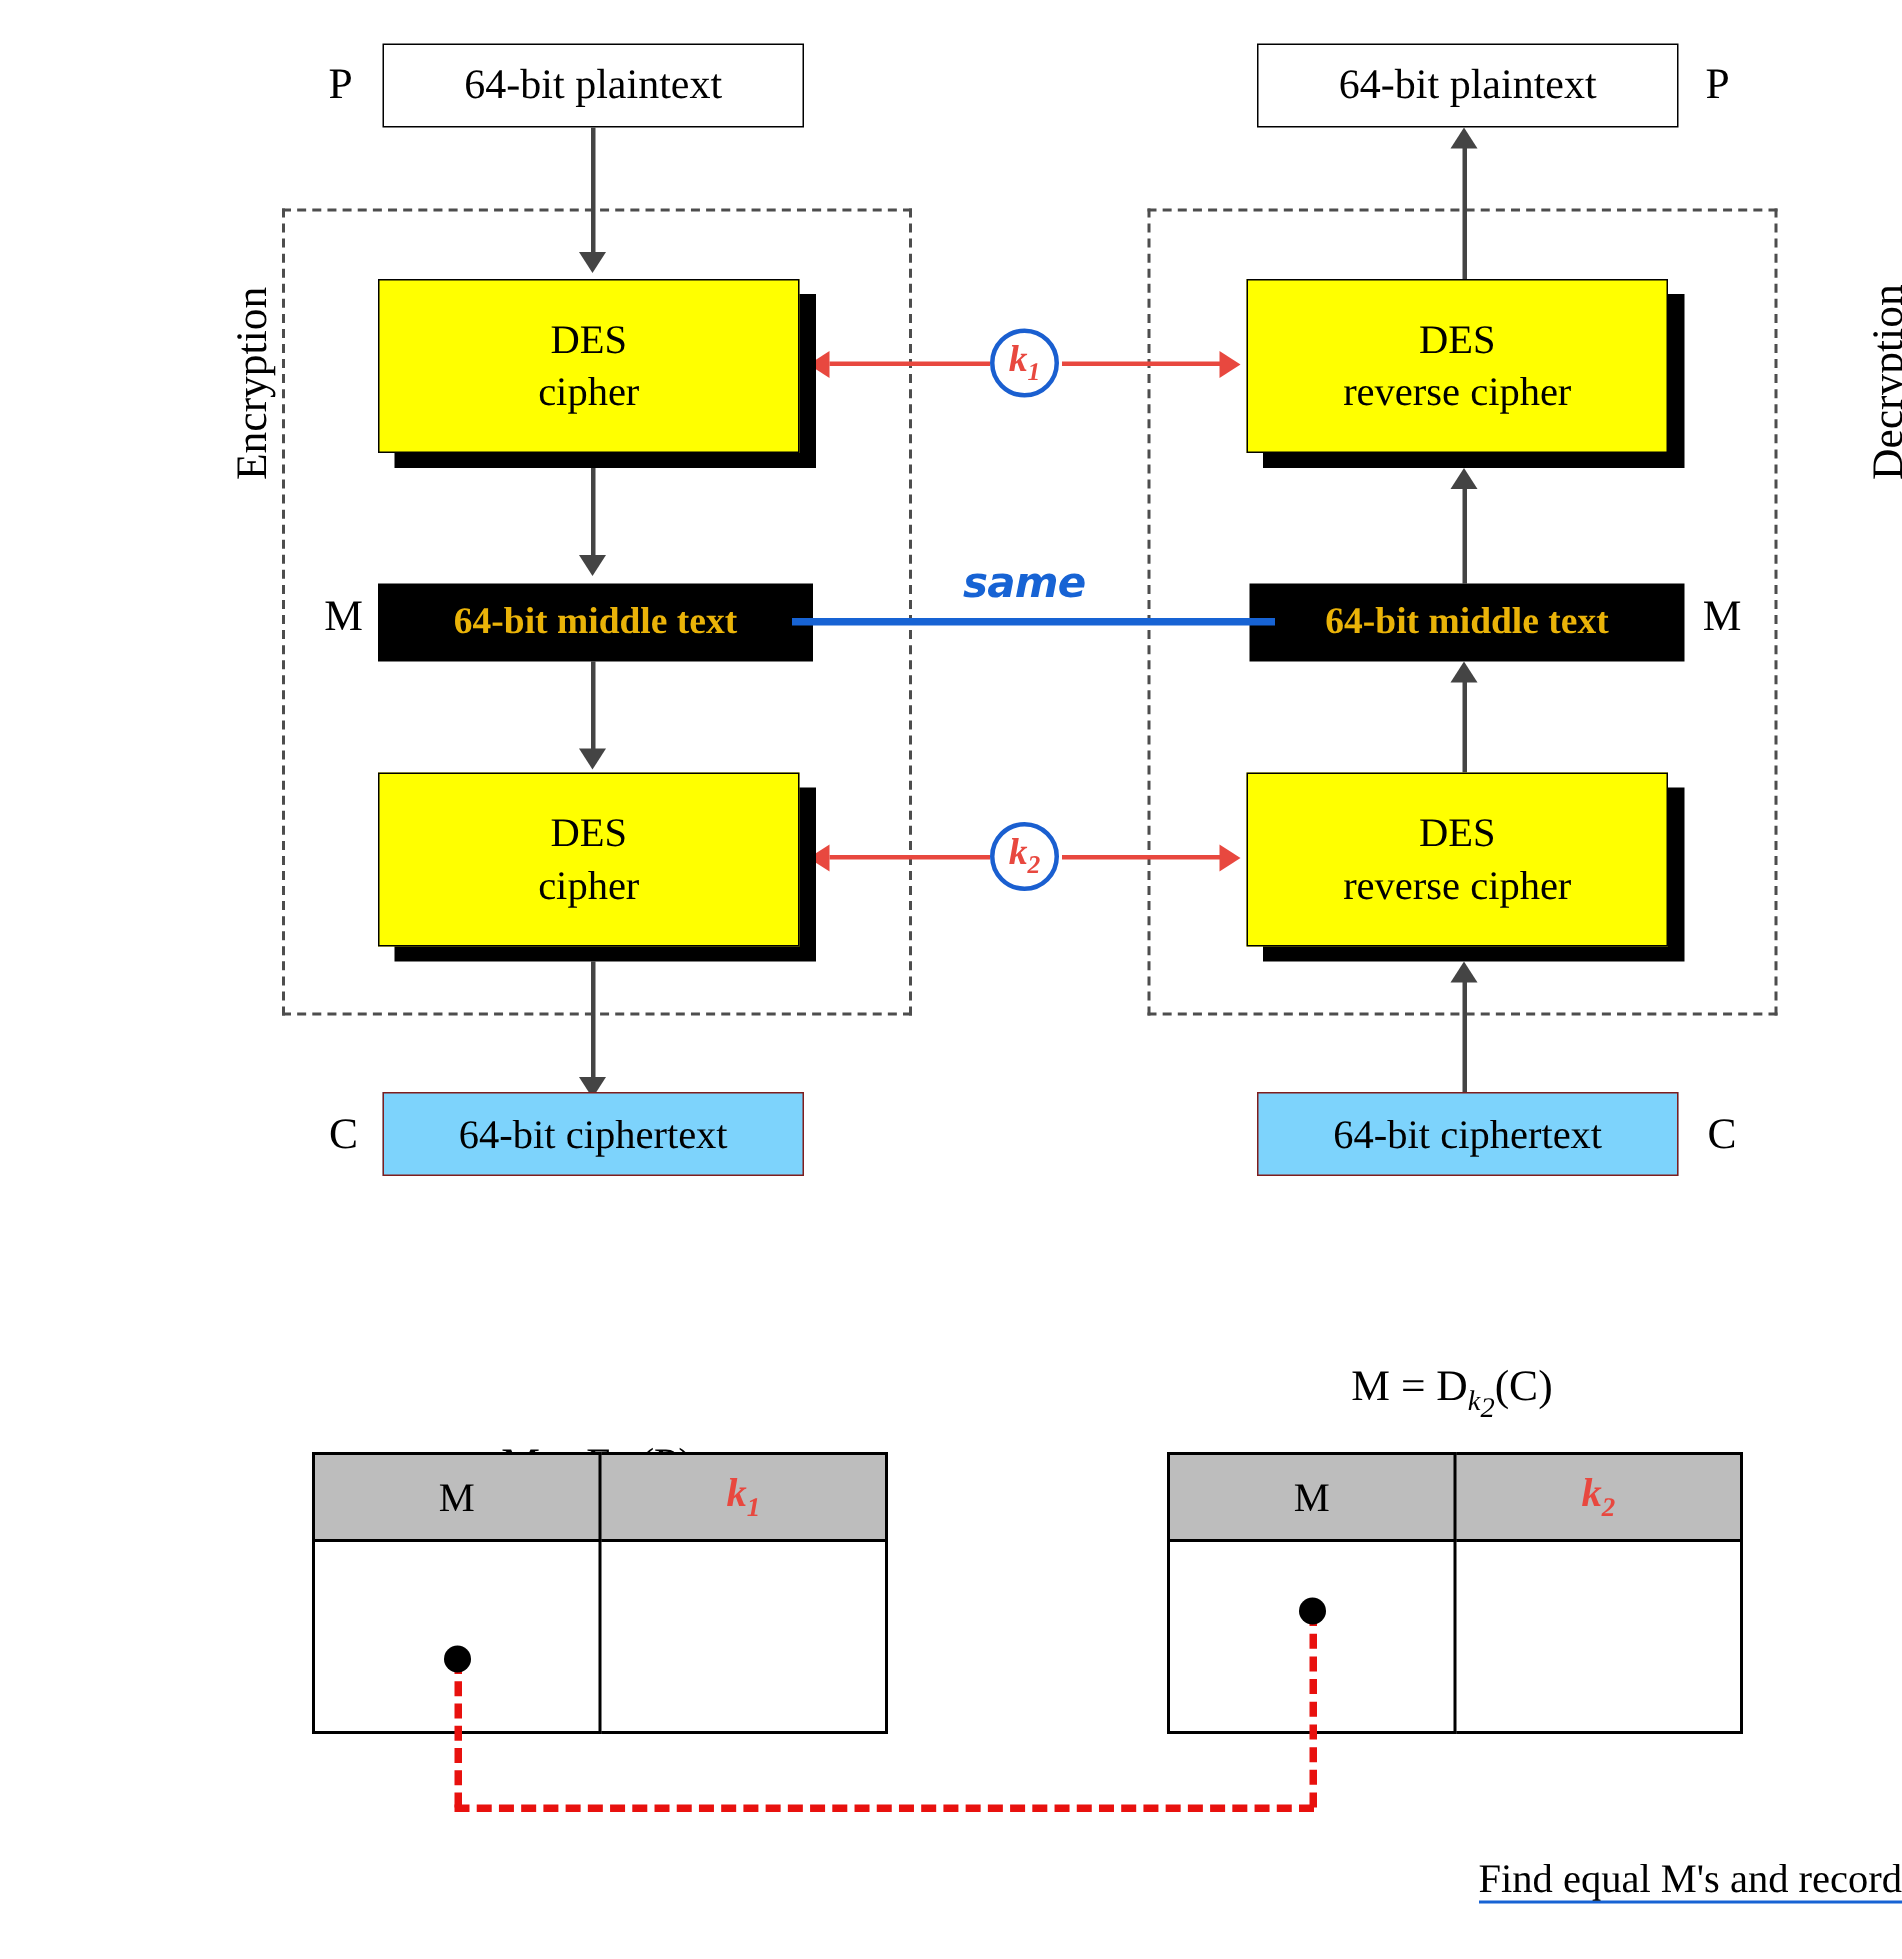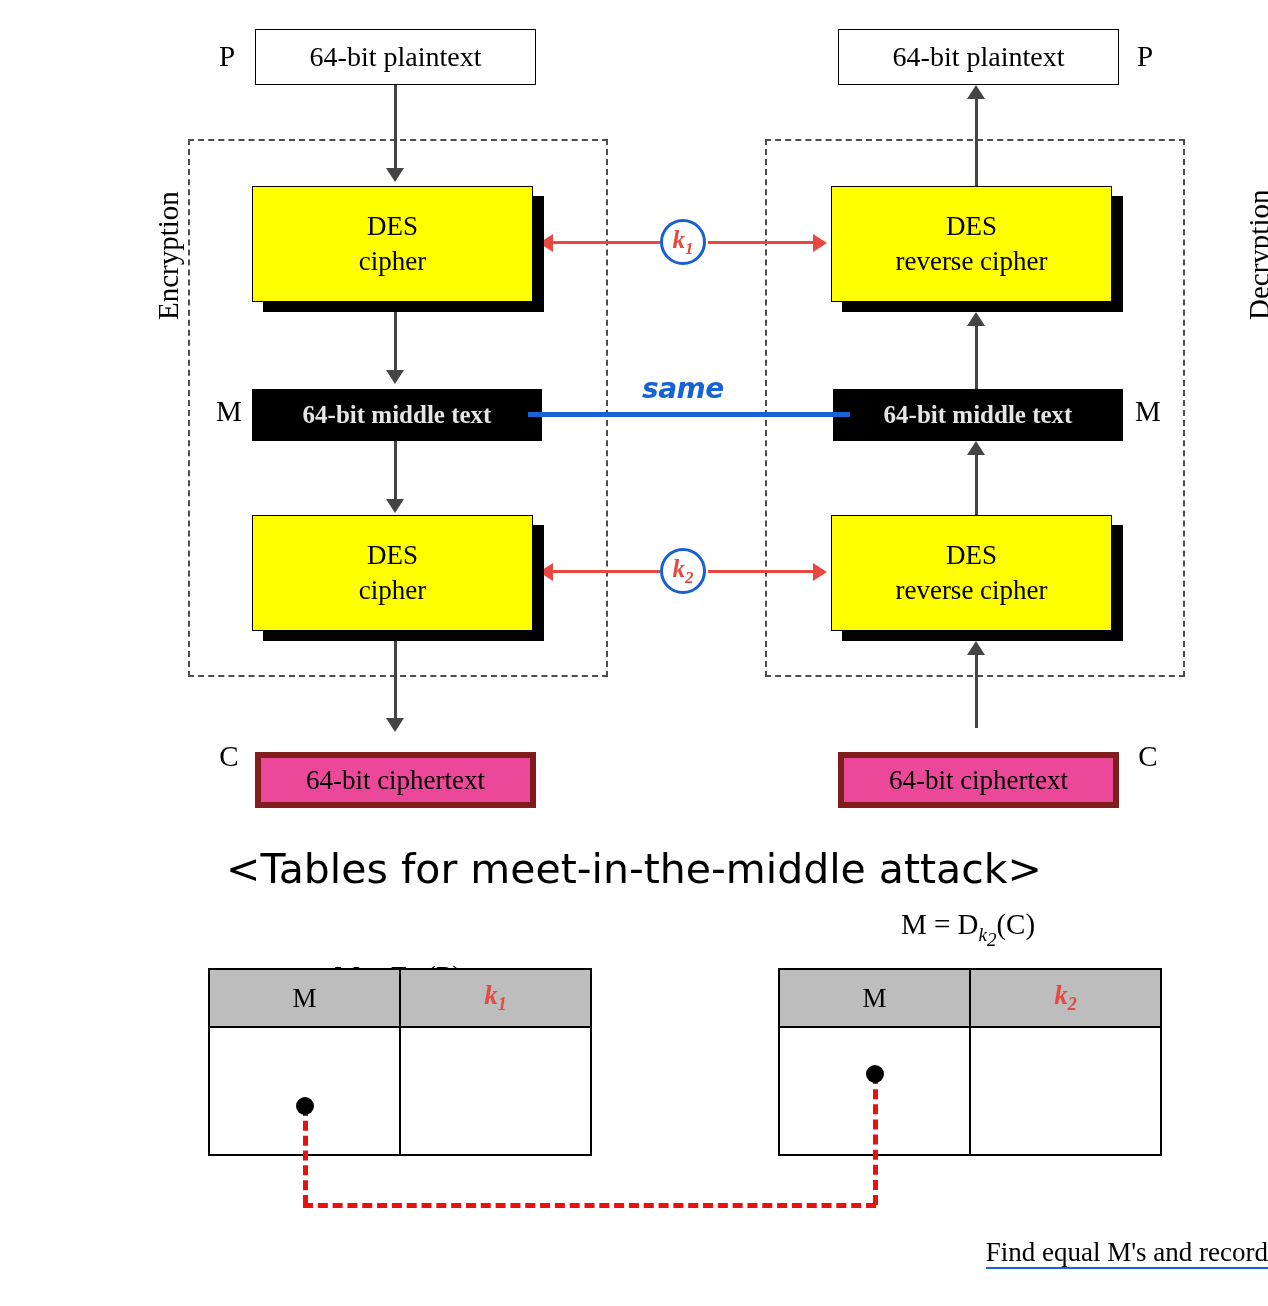--- a/index.html
+++ b/index.html
@@ -30,28 +30,27 @@
   .plainbox {
     border: 1px solid #000;
     background: #ffffff;
     display: flex;
     align-items: center;
     justify-content: center;
     font-size: 28px;
     font-family: "Liberation Serif", serif;
   }
   .cipherbox {
-    border: 6px solid #7f1d1d;
-    background: #ec4899;
+    border: 1px solid #7f1d1d;
+    background: #7dd3fc;
     display: flex;
     align-items: center;
     justify-content: center;
     font-size: 27px;
     font-family: "Liberation Serif", serif;
-    margin-top: 24px;
   }
 
   
   .desblock {
     background: #ffff00;
     border: 1px solid #000;
     display: flex;
     flex-direction: column;
     align-items: center;
     justify-content: center;
@@ -60,21 +59,21 @@
     z-index: 3;
   }
   .desshadow {
     background: #000;
     z-index: 2;
   }
 
   
   .midblock {
     background: #000;
-    color: #e5e5e5;
+    color: #eab308;
     font-weight: bold;
     display: flex;
     align-items: center;
     justify-content: center;
     font-size: 25px;
     z-index: 4;
     font-family: "Liberation Serif", serif;
   }
 
   
@@ -361,23 +360,20 @@
     </span>
   </div>
   <div class="abs redline" style="left:708px; top:570px; width:107px;"></div>
   <div class="abs arrowhead-right" style="left:813px; top:563px;"></div>
 
   <div class="abs blueline" style="left:528px; top:412px; width:322px;"></div>
   <div class="abs handwrite" style="left:642px; top:372px;">
     <span>same</span>
   </div>
 
-  <div class="abs bigtitle" style="left:0px; top:845px;">
-    <span>&lt;Tables for meet-in-the-middle attack&gt;</span>
-  </div>
 
   <div class="abs formula" style="left:208px; top:960px; width:380px;">
     <span>M = E</span><sub class="ital"><span>k</span><sub><span>1</span></sub></sub><span>(P)</span>
   </div>
 
   <div class="abs formula" style="left:778px; top:908px; width:380px;">
     <span>M = D</span><sub class="ital"><span>k</span><sub><span>2</span></sub></sub><span>(C)</span>
   </div>
 
   <div class="abs" style="left:208px; top:968px;">

